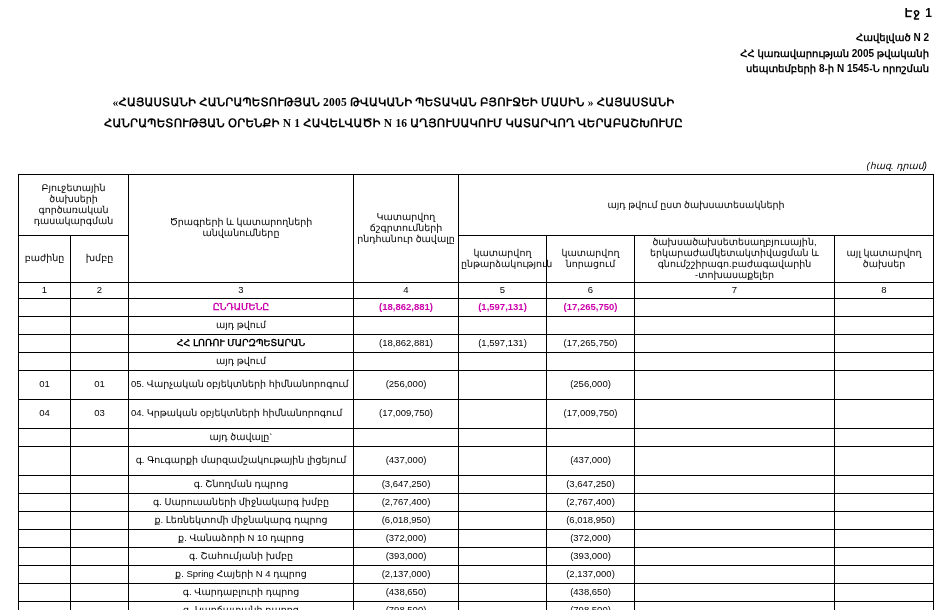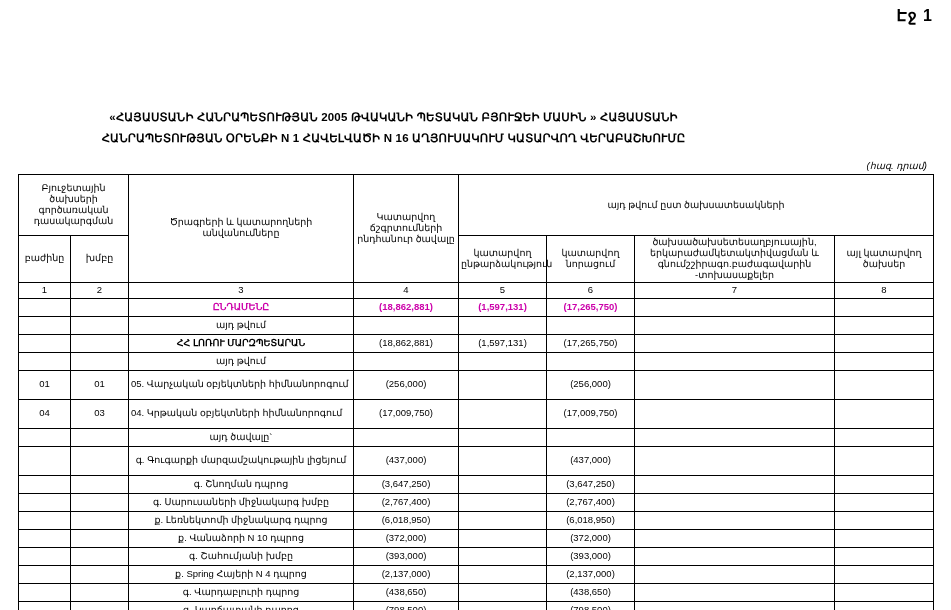--- a/index.html
+++ b/index.html
@@ -19,43 +19,44 @@
     position: relative;
     width: 951px;
     height: 610px;
     box-sizing: border-box;
     padding: 0;
   }
   .page-num {
     position: absolute;
     top: 6px;
     right: 18px;
-    font-size: 16px;
+    font-size: 12px;
     font-weight: bold;
     letter-spacing: 1px;
   }
   .header-block {
     position: absolute;
     top: 30px;
     right: 22px;
     text-align: right;
     font-size: 10px;
     line-height: 1.55;
     font-weight: bold;
   }
   .title-block {
     position: absolute;
-    top: 107px;
+    top: 92px;
     left: 0;
     width: 787px;
     text-align: center;
     font-size: 11.5px;
     font-weight: bold;
     line-height: 1.8;
     letter-spacing: 0.2px;
+    font-family: Liberation Serif, serif;
   }
   .unit-note {
     position: absolute;
     top: 160px;
     right: 24px;
     font-size: 9.5px;
     font-style: italic;
     text-align: right;
   }
   table.main {
@@ -97,20 +98,25 @@
   .small { font-size: 9px; }
   .hdr-sub { height: 20px; }
 </style>
 </head>
 <body>
 
 <div class="page">
 
   <div class="page-num">Էջ 1</div>
 
+  <div class="header-block">
+    <div>Հավելված N 2</div>
+    <div>ՀՀ կառավարության 2005 թվականի</div>
+    <div>սեպտեմբերի 8-ի N 1545-Ն որոշման</div>
+  </div>
 
   <div class="title-block">
     <div>«ՀԱՅԱՍՏԱՆԻ ՀԱՆՐԱՊԵՏՈՒԹՅԱՆ 2005 ԹՎԱԿԱՆԻ ՊԵՏԱԿԱՆ ԲՅՈՒՋԵԻ ՄԱՍԻՆ » ՀԱՅԱՍՏԱՆԻ</div>
     <div>ՀԱՆՐԱՊԵՏՈՒԹՅԱՆ ՕՐԵՆՔԻ N 1 ՀԱՎԵԼՎԱԾԻ N 16 ԱՂՅՈՒՍԱԿՈՒՄ ԿԱՏԱՐՎՈՂ ՎԵՐԱԲԱՇԽՈՒՄԸ</div>
   </div>
 
   <div class="unit-note">(հազ. դրամ)</div>
 
   <table class="main">
     <colgroup>

